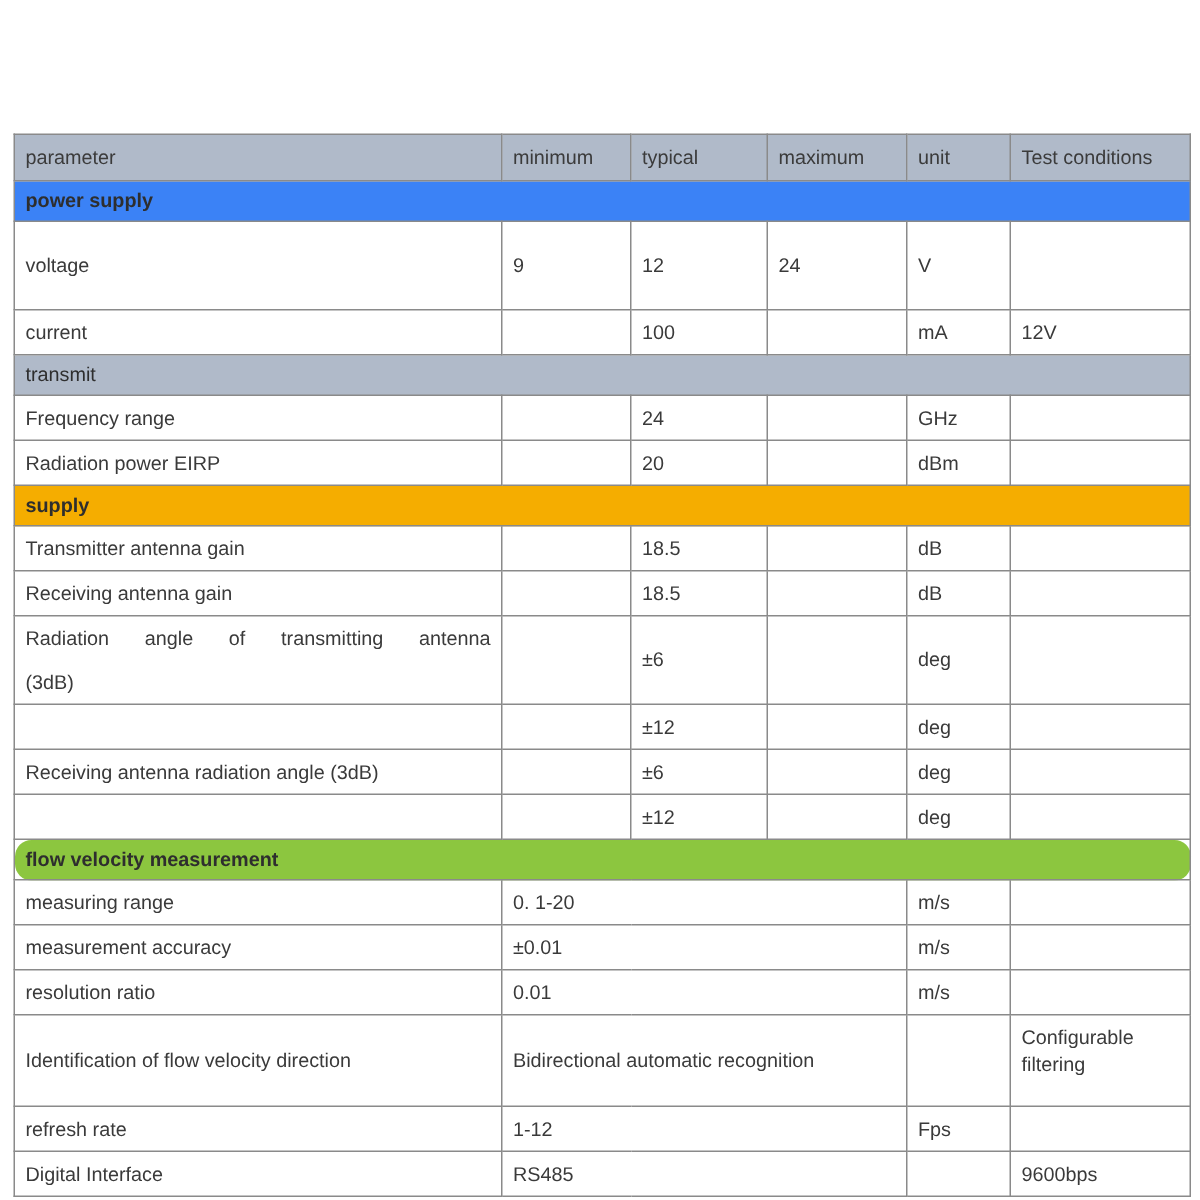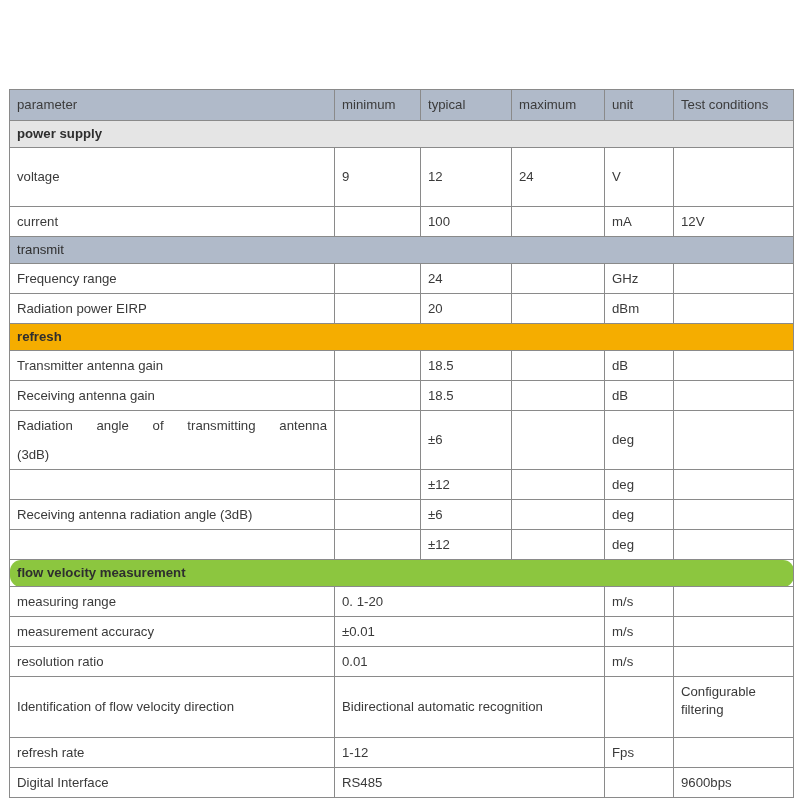--- a/index.html
+++ b/index.html
@@ -61,21 +61,21 @@
     height: 20px;
     padding-top: 3px;
     padding-bottom: 3px;
     font-weight: bold;
     color: #2e2e2e;
   }
   tr.section-row.plain td {
     font-weight: normal;
     background: #b0bac9;
   }
-  tr.section-row.blue td   { background: #e5e5e5; }
+  tr.section-row.blue td   { background: #3b82f6; }
   tr.section-row.orange td { background: #f5ad00; }
   tr.section-row.green td  { background: #8cc63f; border-radius: 11px; }
 
   td.justify {
     text-align: justify;
     text-align-last: justify;
     padding-top: 7px;
     padding-bottom: 7px;
   }
   td.justify .ln2 {
@@ -147,21 +147,21 @@
         <tr class="std">
           <td>Radiation power EIRP</td>
           <td></td>
           <td>20</td>
           <td></td>
           <td>dBm</td>
           <td></td>
         </tr>
 
         <tr class="section-row orange">
-          <td colspan="6">refresh</td>
+          <td colspan="6">supply</td>
         </tr>
         <tr class="std">
           <td>Transmitter antenna gain</td>
           <td></td>
           <td>18.5</td>
           <td></td>
           <td>dB</td>
           <td></td>
         </tr>
         <tr class="std">

